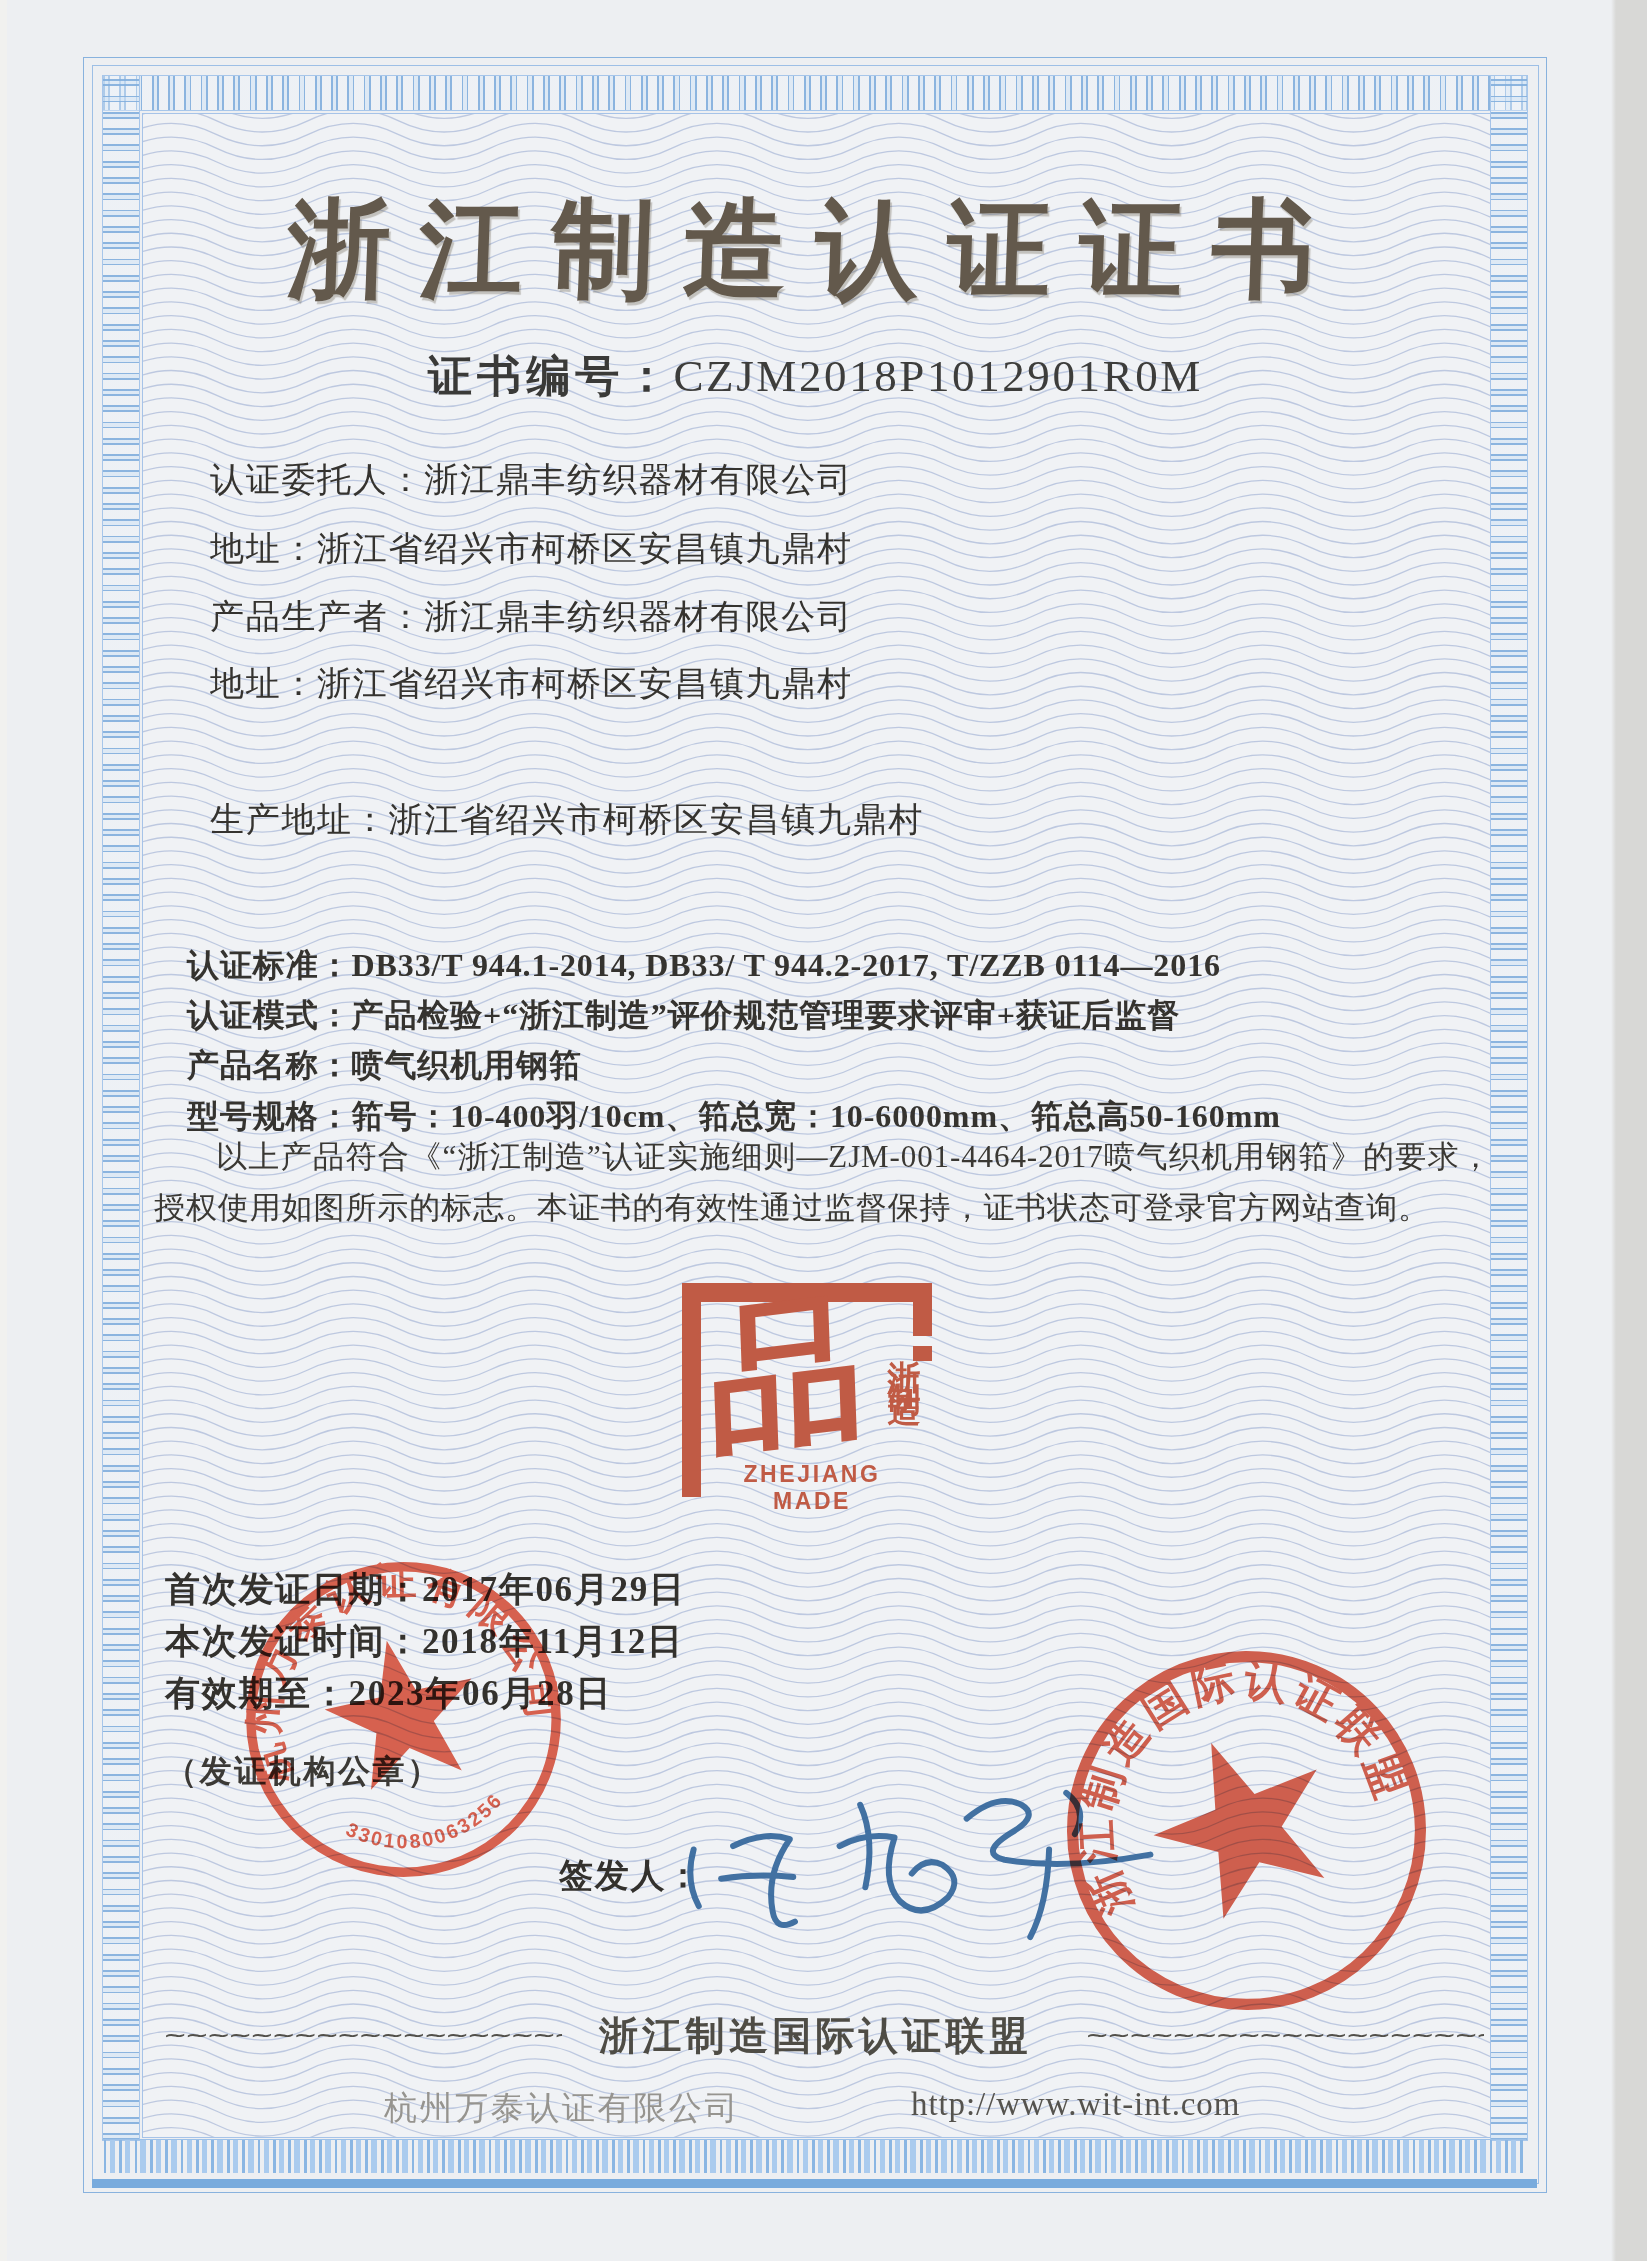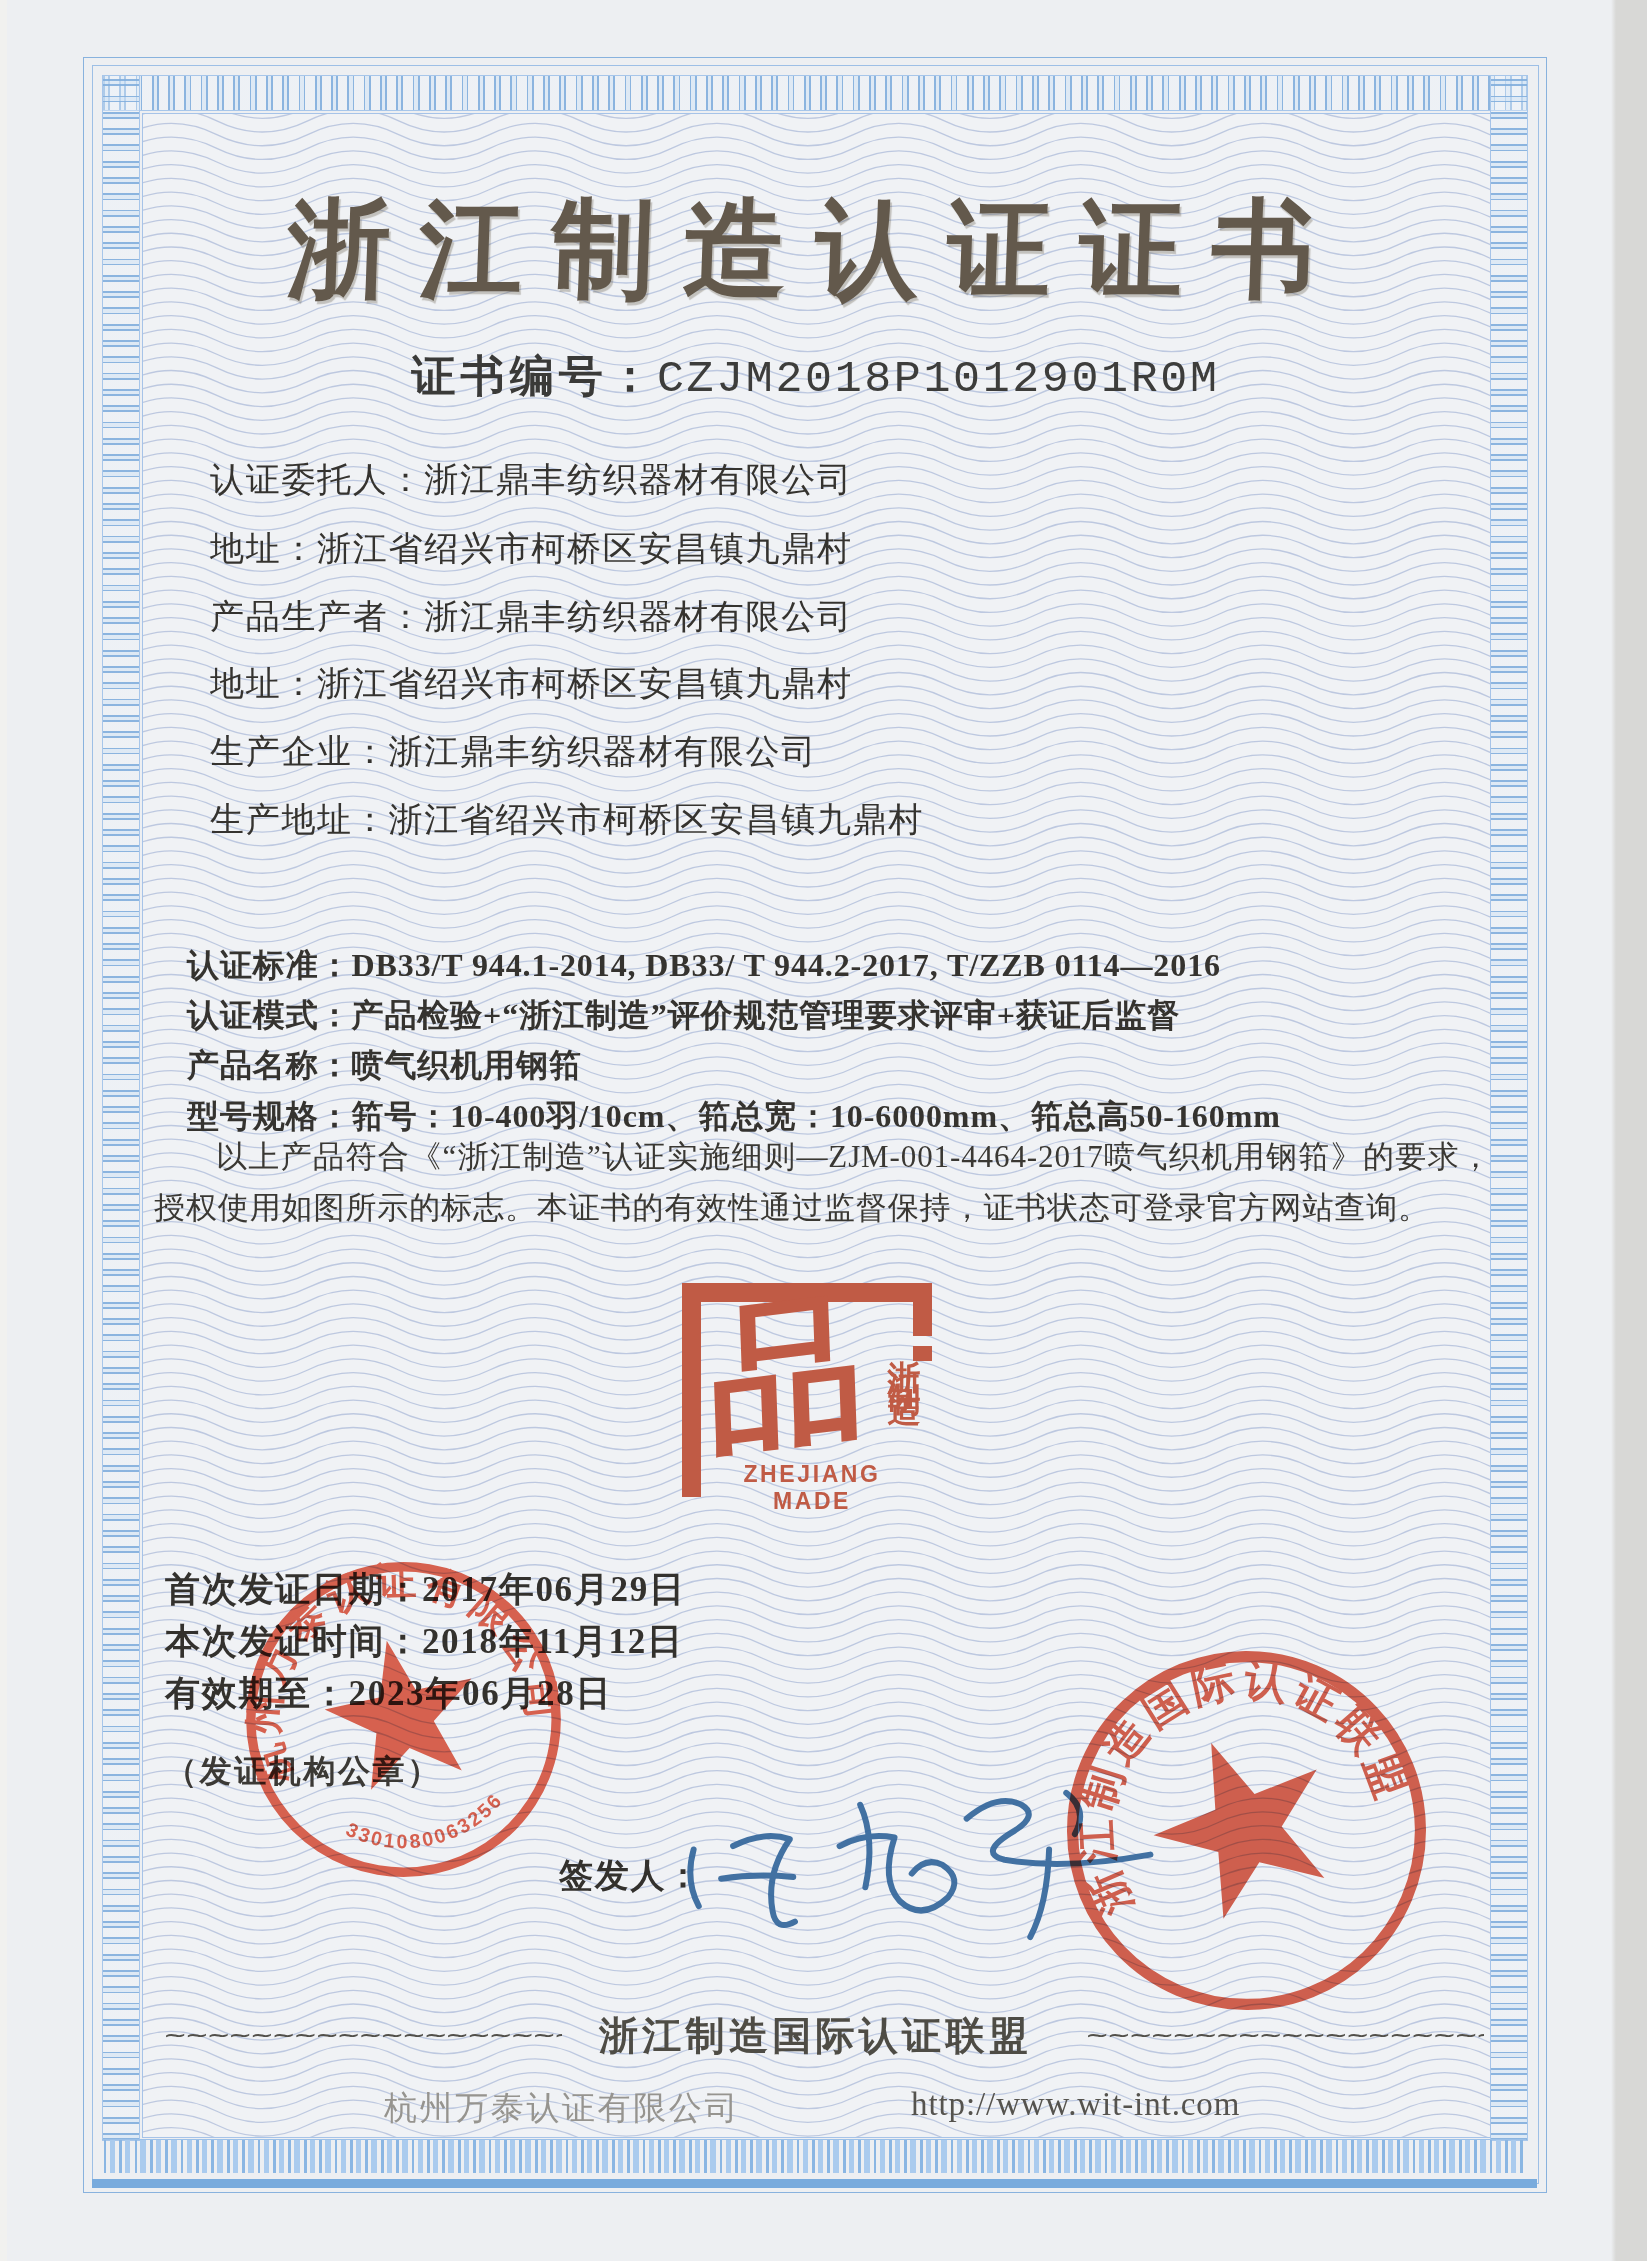--- a/index.html
+++ b/index.html
@@ -26,21 +26,21 @@
         transparent 4.3px 7.7px, #aacbee 7.7px 13px, transparent 13px 15.4px);}
   .thickline{left:92px;top:2179px;width:1445px;height:8.6px;background:#79abdd;}
   .interior{left:142px;top:113px;width:1347px;height:2023px;border:1.7px solid #a6c3e8;background:#f0f2f5;}
 
   
   .title{left:142px;top:182px;width:1347px;text-align:center;font-size:103px;font-weight:bold;
          letter-spacing:29px;color:#63594c;transform:skewX(-2deg) scaleY(1.04);
          text-shadow:1.7px 2.6px 0.9px rgba(90,80,60,.30);white-space:nowrap;}
   .certrow{left:142px;top:347px;width:1347px;text-align:center;white-space:nowrap;color:#3a3a38;}
   .certrow .lbl{font-size:44px;font-weight:bold;letter-spacing:5.1px;}
-  .certrow .num{font-family:Liberation Mono, monospace;font-size:45px;
+  .certrow .num{font-family:Liberation Serif, serif;font-size:45px;
                 letter-spacing:2.6px;color:#3d3d3b;}
   .bodyline{left:210px;width:1201px;height:50px;font-size:34px;font-weight:400;
             letter-spacing:1.7px;color:#35332f;white-space:nowrap;}
   .specline{left:187px;width:1270px;height:46px;font-size:32px;font-weight:700;
             letter-spacing:0.9px;color:#35332f;white-space:nowrap;margin-top:44px;}
   .para{left:154px;top:1131px;width:1338px;font-size:31px;line-height:51px;color:#3a3833;
         text-align:justify;text-indent:2em;letter-spacing:0.9px;word-break:break-all;font-weight:500;}
 
   
   #logo{left:682px;top:1283px;width:250px;height:232px;color:#c05b45;}
@@ -242,21 +242,20 @@
 
   <div class="abs title">浙江制造认证证书</div>
   <div class="abs certrow">
     <span class="lbl">证书编号：</span><span class="num">CZJM2018P1012901R0M</span>
   </div>
 
   <div class="abs bodyline" style="top:457px">认证委托人：浙江鼎丰纺织器材有限公司</div>
   <div class="abs bodyline" style="top:526px">地址：浙江省绍兴市柯桥区安昌镇九鼎村</div>
   <div class="abs bodyline" style="top:594px">产品生产者：浙江鼎丰纺织器材有限公司</div>
   <div class="abs bodyline" style="top:661px">地址：浙江省绍兴市柯桥区安昌镇九鼎村</div>
-  <div class="abs bodyline" style="top:729px">生产企业：浙江鼎丰纺织器材有限公司</div>
   <div class="abs bodyline" style="top:797px">生产地址：浙江省绍兴市柯桥区安昌镇九鼎村</div>
 
   <div class="abs specline" style="top:900px">认证标准：DB33/T 944.1-2014, DB33/ T 944.2-2017, T/ZZB 0114—2016</div>
   <div class="abs specline" style="top:950px">认证模式：产品检验+“浙江制造”评价规范管理要求评审+获证后监督</div>
   <div class="abs specline" style="top:1000px">产品名称：喷气织机用钢筘</div>
   <div class="abs specline" style="top:1051px">型号规格：筘号：10-400羽/10cm、筘总宽：10-6000mm、筘总高50-160mm</div>
 
   <div class="abs para">以上产品符合《“浙江制造”认证实施细则—ZJM-001-4464-2017喷气织机用钢筘》的要求，授权使用如图所示的标志。本证书的有效性通过监督保持，证书状态可登录官方网站查询。</div>
 
   <div id="logo" class="abs" style="color: rgb(192, 91, 69);">

